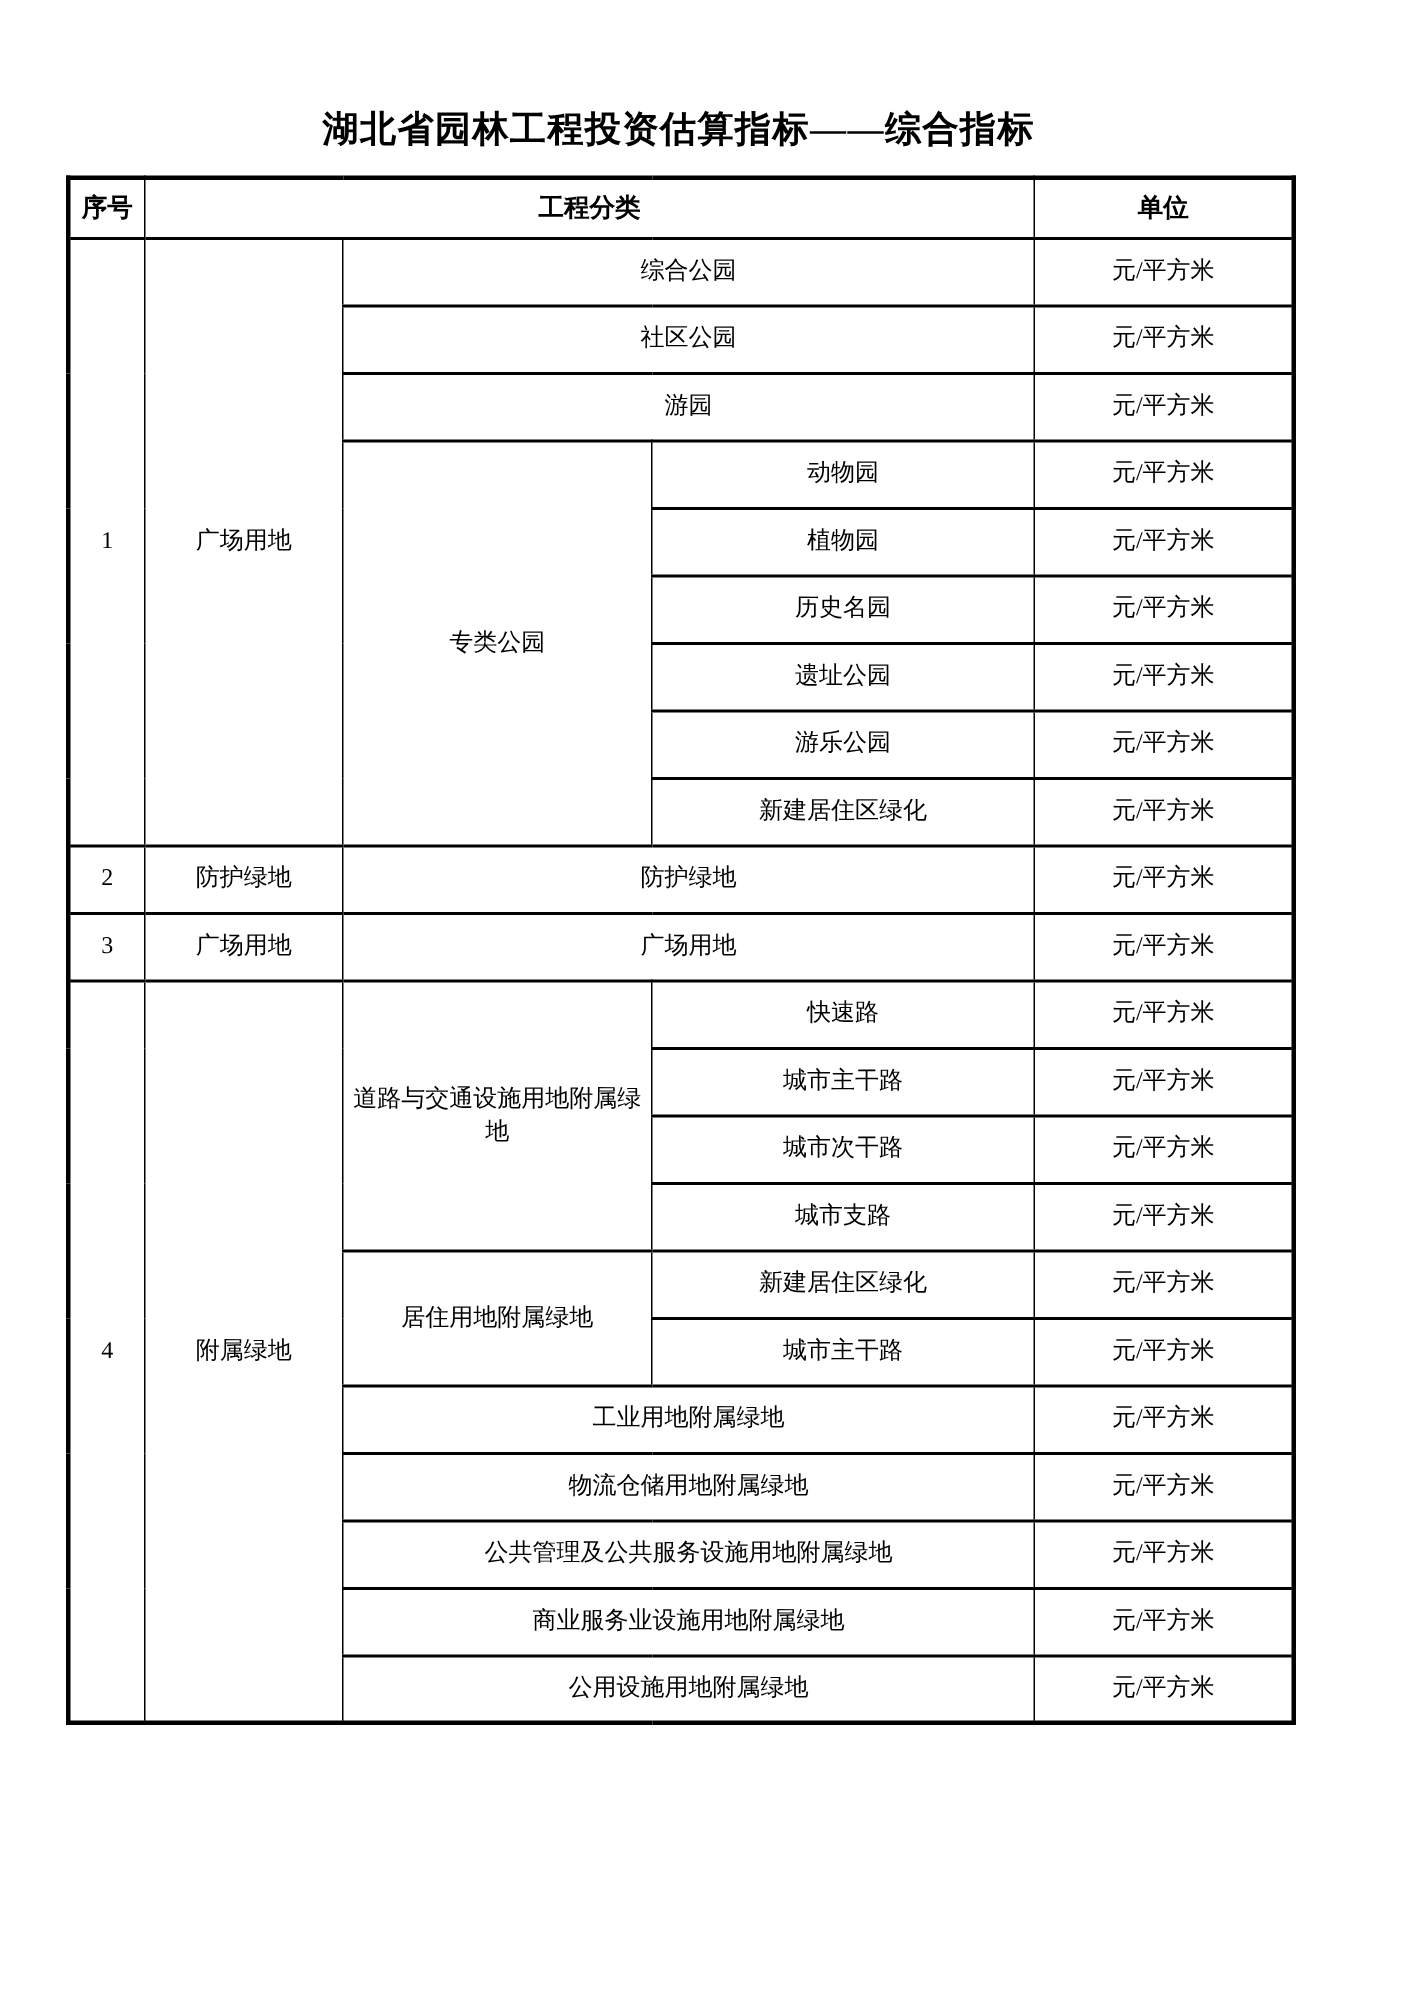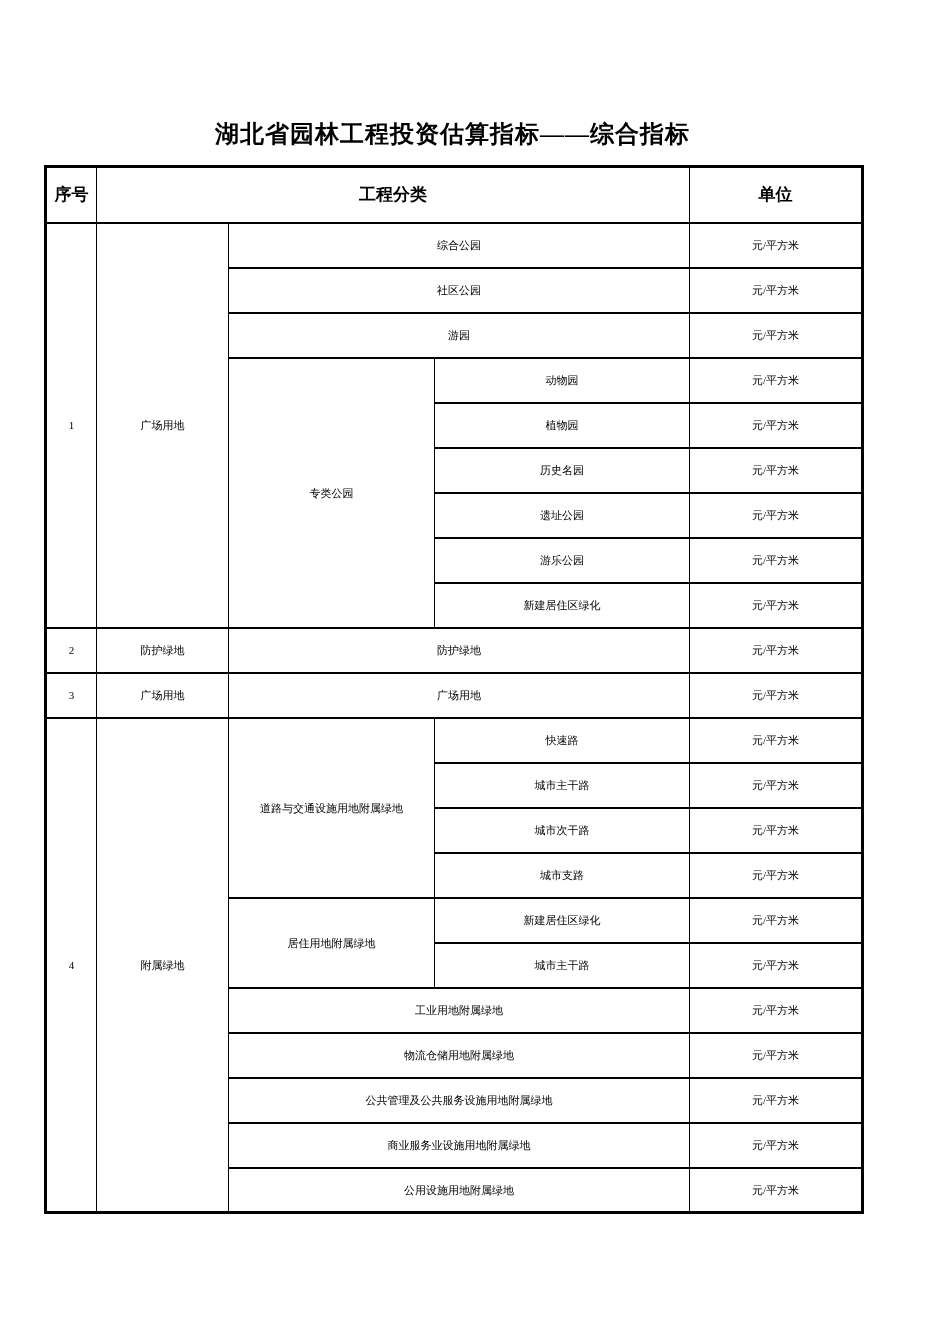--- a/index.html
+++ b/index.html
@@ -3,21 +3,21 @@
 <meta charset="utf-8">
 <style>
   * { box-sizing: border-box; }
   html, body { margin: 0; padding: 0; }
   body {
     width: 950px; height: 1344px;
     background: #ffffff;
     color: #000000;
     font-family: "Liberation Serif", serif;
   }
-  .page { padding-top: 118px; padding-left: 44px; }
+  .page { padding-top: 70px; padding-left: 44px; }
   .doc-title {
     width: 817px;
     margin: 0 0 15px 0;
     text-align: center;
     font-size: 24px;
     font-weight: bold;
     letter-spacing: 1px;
     font-family: "Liberation Serif", serif;
   }
   table.index-table {
@@ -26,26 +26,26 @@
     width: 817px;
     border: 3px solid #000000;
   }
   .index-table th, .index-table td {
     border: 1px solid #000000;
     border-top-width: 2px;
     border-bottom-width: 2px;
     text-align: center;
     vertical-align: middle;
     padding: 0 4px;
-    font-size: 11px;
+    font-size: 16px;
     line-height: 22px;
     overflow: hidden;
   }
   .index-table thead th {
-    height: 56px;
+    height: 40px;
     font-family: "Liberation Sans", sans-serif;
     font-weight: bold;
     font-size: 17px;
   }
   .index-table tbody tr { height: 45px; }
   .seq-cell { font-size: 17px; }
   .wrap-cell { padding: 0 18px; }
 </style>
 </head>
 <body>

